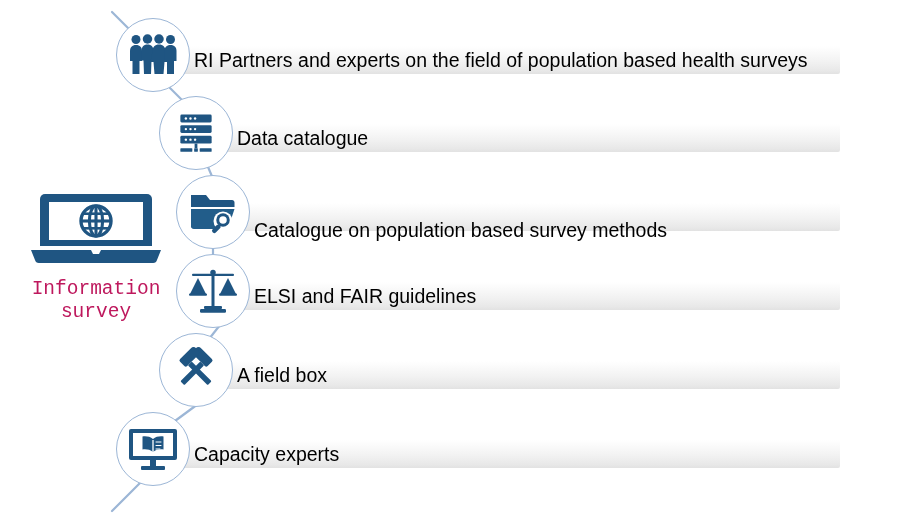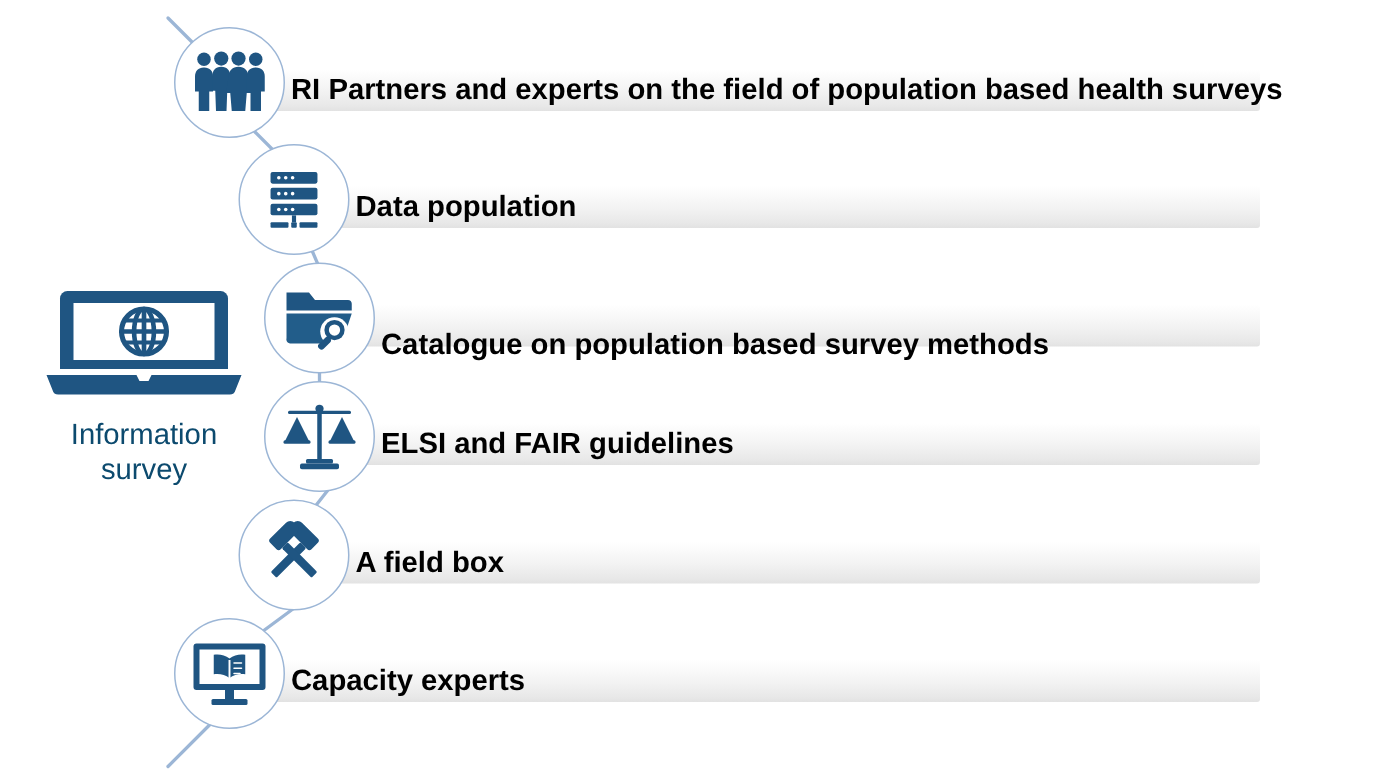--- a/index.html
+++ b/index.html
@@ -47,36 +47,35 @@
   }
   .node-circle svg { display: block; }
   
   .node-label {
     position: absolute;
     font-size: 19.5px;
     color: #000000;
     white-space: nowrap;
     line-height: 1;
     font-family: "Liberation Sans", sans-serif;
-    font-weight: bold;
   }
   
   #portal {
     position: absolute;
     left: 22px;
     top: 190px;
     width: 148px;
     text-align: center;
   }
   #portal-caption {
     margin-top: 6px;
     font-size: 19.5px;
-    color: #0c4a6e;
+    color: #be185d;
     line-height: 1.18;
-    font-family: Liberation Sans, sans-serif;
+    font-family: Liberation Mono, monospace;
   }
 </style>
 </head>
 <body>
 
 <div id="canvas">
 
   <svg id="connectors" viewBox="0 0 920 518" width="920" height="518">
     <g stroke="#9CB6D6" stroke-width="2.2" fill="none" stroke-linecap="round">
       <line x1="112" y1="12" x2="140" y2="40"></line>
@@ -133,21 +132,21 @@
               <circle cx="48" cy="64.5" r="2.6"></circle>
           </g>
           <rect x="47" y="73" width="6" height="10"></rect>
           <rect x="16" y="83" width="26" height="8" rx="1.5"></rect>
           <rect x="46" y="83" width="8" height="8" rx="1.5"></rect>
           <rect x="58" y="83" width="26" height="8" rx="1.5"></rect>
         </g>
       </svg>
     </span>
   </div>
-  <div class="node-label" style="left:237px; top:124px; line-height:28px;">Data population</div>
+  <div class="node-label" style="left:237px; top:124px; line-height:28px;">Data catalogue</div>
 
   <div class="node-circle" style="left:176px; top:175px;">
     <span>
       <svg width="50" height="46" viewBox="0 0 100 92">
         <g fill="#1F5582">
           <path d="M6 12h30l8 10h44c3 0 5 2 5 5v9H6V12z"></path>
           <path d="M6 40h87l-12 36c-1 3-3 4-6 4H12c-4 0-7-3-6-7L6 40z" fill="#225d8a"></path>
           <path d="M8 42h83L80 74H10L8 42z" fill="#2a6ea3" opacity="0.0"></path>
           <circle cx="70" cy="64" r="19" fill="#ffffff"></circle>
           <circle cx="70" cy="62" r="13.5" fill="#1F5582"></circle>

